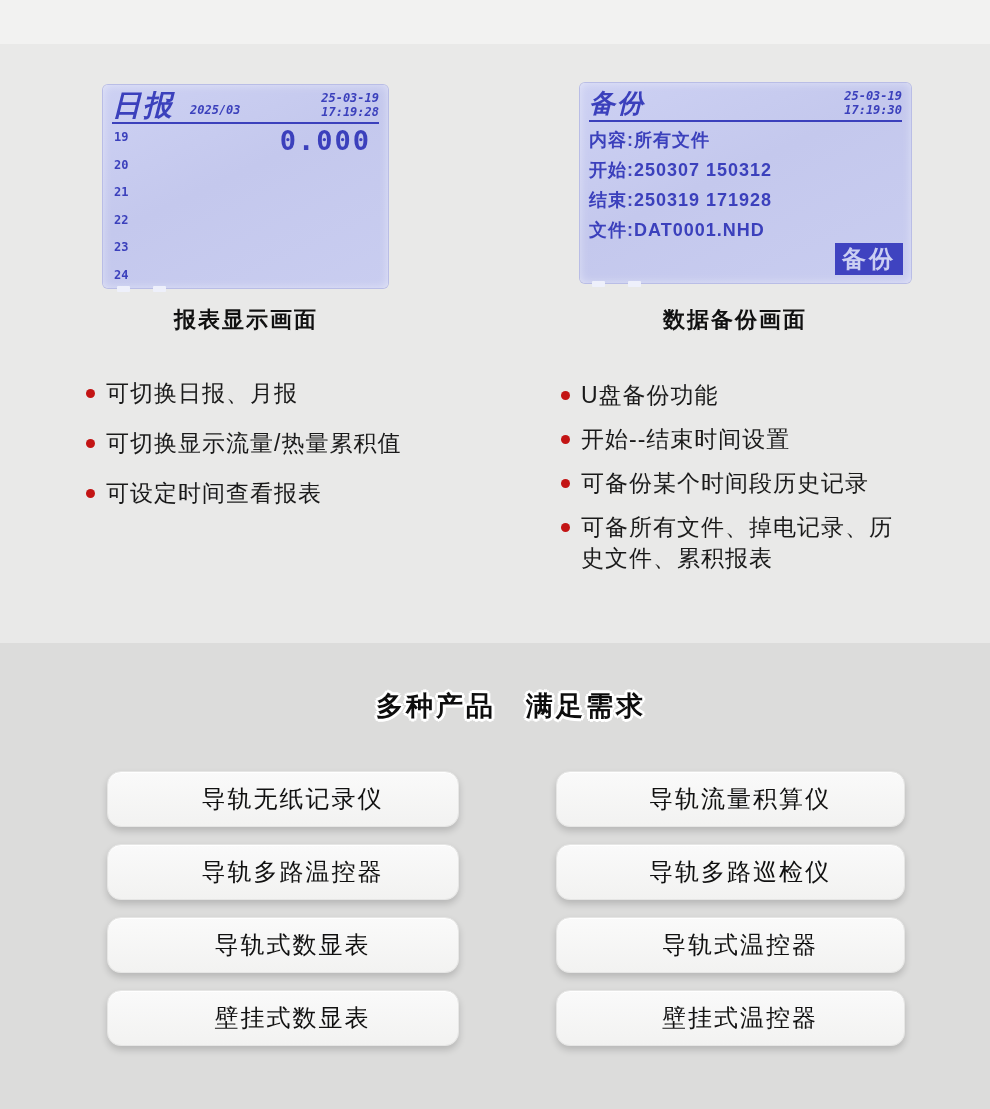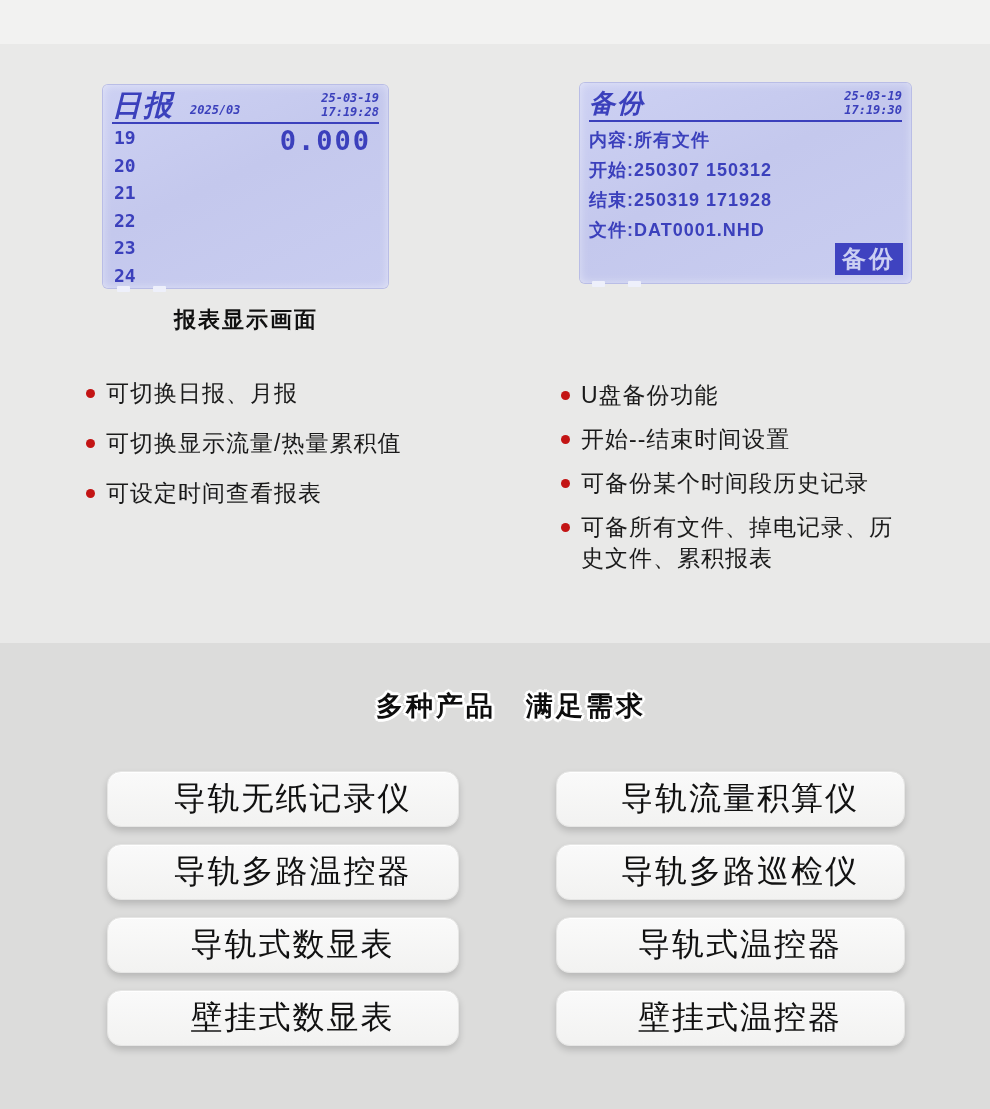--- a/index.html
+++ b/index.html
@@ -21,21 +21,21 @@
   }
   .lcd-report{left:103px;top:85px;width:285px;height:203px;padding:0;}
   .lcd-backup{left:580px;top:83px;width:331px;height:200px;}
   .lcd-inner{position:relative;height:100%;box-sizing:border-box;padding:5px 9px 0 9px;display:flex;flex-direction:column;}
   .lcd-header{display:flex;align-items:flex-end;border-bottom:2px solid #3b40bc;padding-bottom:2px;font-style:italic;}
   .lcd-title{font-size:29px;line-height:30px;letter-spacing:2px;font-family:"Liberation Sans",sans-serif;font-weight:bold;}
   .lcd-sub{font-size:12px;margin:0 0 3px 16px;}
   .lcd-ts{margin-left:auto;text-align:right;font-size:12px;line-height:1.15;}
   .lcd-body{position:relative;flex:1;}
   .lcd-value{position:absolute;top:1px;right:8px;font-size:27px;letter-spacing:2px;}
-  .lcd-row{font-size:18px;line-height:27.5px;padding-left:2px;}
+  .lcd-row{font-size:12px;line-height:27.5px;padding-left:2px;}
   .lcd-line{font-size:18px;line-height:30px;letter-spacing:1px;white-space:nowrap;font-family:"Liberation Sans","DejaVu Sans Mono",sans-serif;font-weight:bold;}
   .lcd-backup .lcd-body{padding-top:3px;}
   .backup-tag{
     position:absolute;right:8px;bottom:8px;background:#3f43c0;color:#cbcff2;
     font-size:24px;line-height:30px;padding:1px 7px;letter-spacing:3px;
     font-family:"Liberation Sans",sans-serif;font-weight:bold;
   }
   .lcd-tab{position:absolute;width:13px;height:6px;background:#eef0fb;border-radius:1px;}
 
   
@@ -62,21 +62,21 @@
     font-size:27px;font-weight:bold;color:#0d0d0d;letter-spacing:3px;
     text-shadow:3px 0 0 #fff,-3px 0 0 #fff,0 3px 0 #fff,0 -3px 0 #fff,
                 2px 2px 0 #fff,-2px 2px 0 #fff,2px -2px 0 #fff,-2px -2px 0 #fff;
   }
   .product-btn{
     position:absolute;height:56px;border-radius:14px;box-sizing:border-box;
     background:linear-gradient(180deg,#fafafa,#f2f2f1);
     border:1px solid #e6e6e5;
     box-shadow:0 4px 7px rgba(0,0,0,.17), inset 0 1px 0 #fff;
     display:flex;align-items:center;justify-content:center;
-    font-size:32px;color:#111;letter-spacing:2px;cursor:pointer;padding-left:19px;
+    font-size:24px;color:#111;letter-spacing:2px;cursor:pointer;padding-left:19px;
   }
   .col-l{left:107px;width:352px;}
   .col-r{left:556px;width:349px;}
   .row-0{top:771px;} .row-1{top:844px;} .row-2{top:917px;} .row-3{top:990px;}
 </style>
 </head>
 <body>
 
 <div id="page">
   <div class="strip-top"></div>
@@ -121,20 +121,21 @@
         <div class="lcd-line">结束:250319 171928</div>
         <div class="lcd-line">文件:DAT0001.NHD</div>
       </div>
       <div class="backup-tag">备份</div>
     </div>
     <div class="lcd-tab" style="left:12px;bottom:-4px;"></div>
     <div class="lcd-tab" style="left:48px;bottom:-4px;"></div>
   </div>
 
   <div class="feature-title left">报表显示画面</div>
+  <div class="feature-title right">数据备份画面</div>
 
   <ul class="bullets left">
     <li>可切换日报、月报</li>
     <li>可切换显示流量/热量累积值</li>
     <li>可设定时间查看报表</li>
   </ul>
   <ul class="bullets right">
     <li>U盘备份功能</li>
     <li>开始--结束时间设置</li>
     <li>可备份某个时间段历史记录</li>

